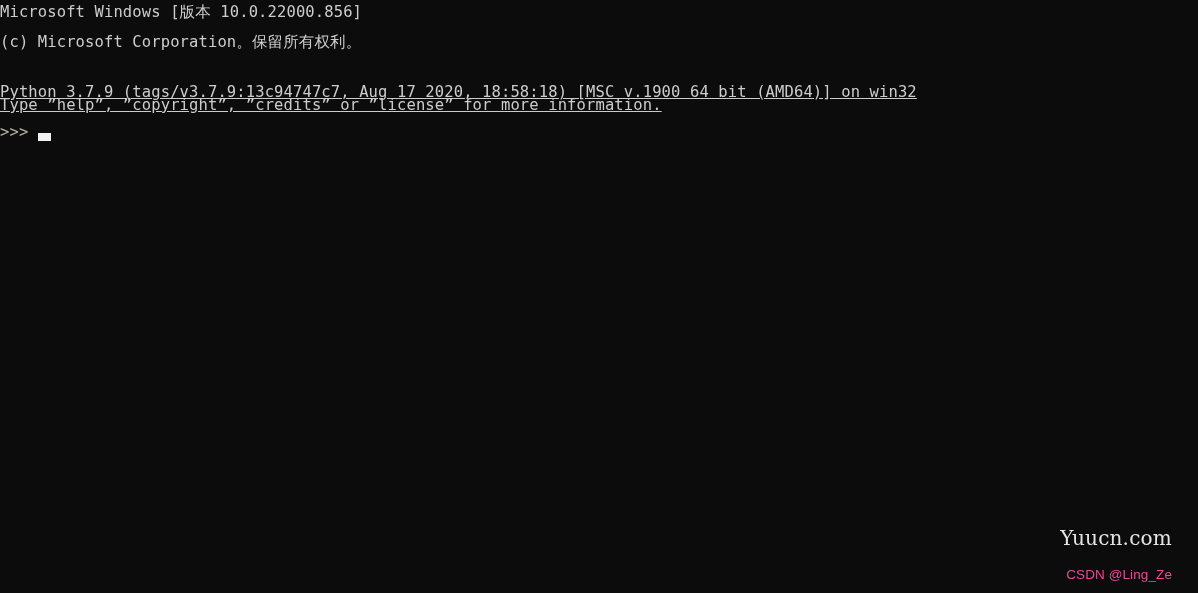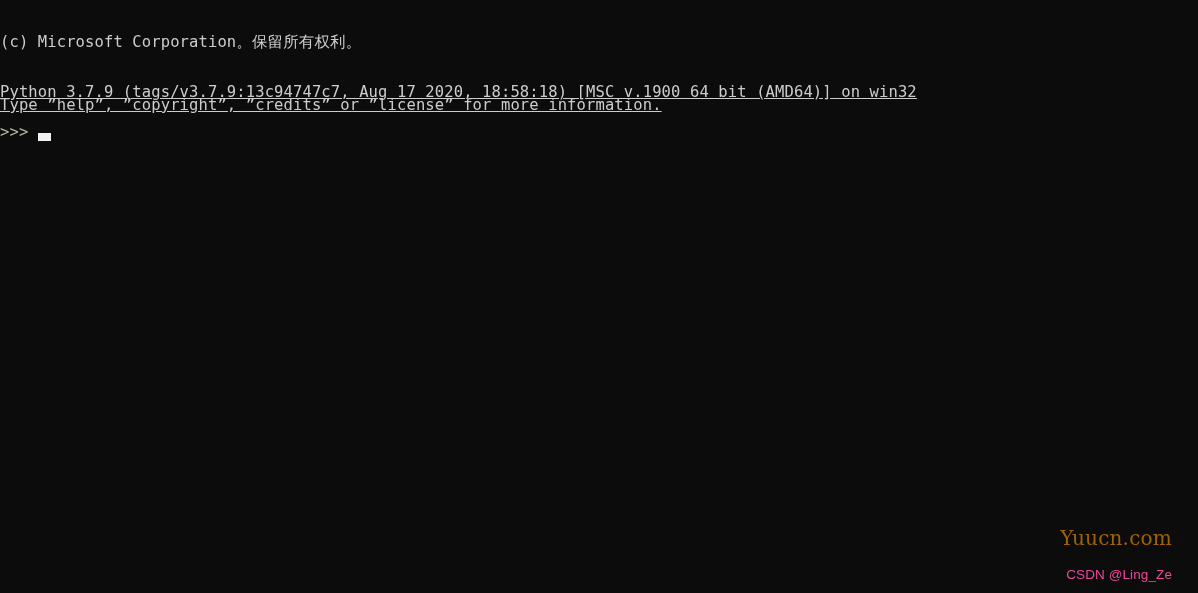--- a/index.html
+++ b/index.html
@@ -75,41 +75,42 @@
   }
 
   
   .watermark-primary {
     position: absolute;
     right: 26px;
     top: 525px;
     font-family: "DejaVu Serif", "Liberation Serif", serif;
     font-size: 20px;
     line-height: 26px;
-    color: #a16207;
+    color: #e5e5e5;
     letter-spacing: 0.2px;
     white-space: pre;
   }
   .watermark-secondary {
     position: absolute;
     right: 26px;
     top: 566px;
     font-family: "Liberation Sans", "DejaVu Sans", sans-serif;
     font-size: 13.5px;
     line-height: 18px;
     color: #ec4899;
     letter-spacing: 0.1px;
     white-space: pre;
   }
 </style>
 </head>
 <body>
 
 <div id="console">
 
+  <div class="console-line row-0">Microsoft Windows [版本 10.0.22000.856]</div>
 
   <div class="console-line row-1">(c) Microsoft Corporation。保留所有权利。</div>
 
   <div class="console-line row-2 blank"></div>
 
 
   <div class="console-line row-4">Python 3.7.9 (tags/v3.7.9:13c94747c7, Aug 17 2020, 18:58:18) [MSC v.1900 64 bit (AMD64)] on win32</div>
 
   <div class="console-line row-5">Type ”help”, ”copyright”, ”credits” or ”license” for more information.</div>
 

